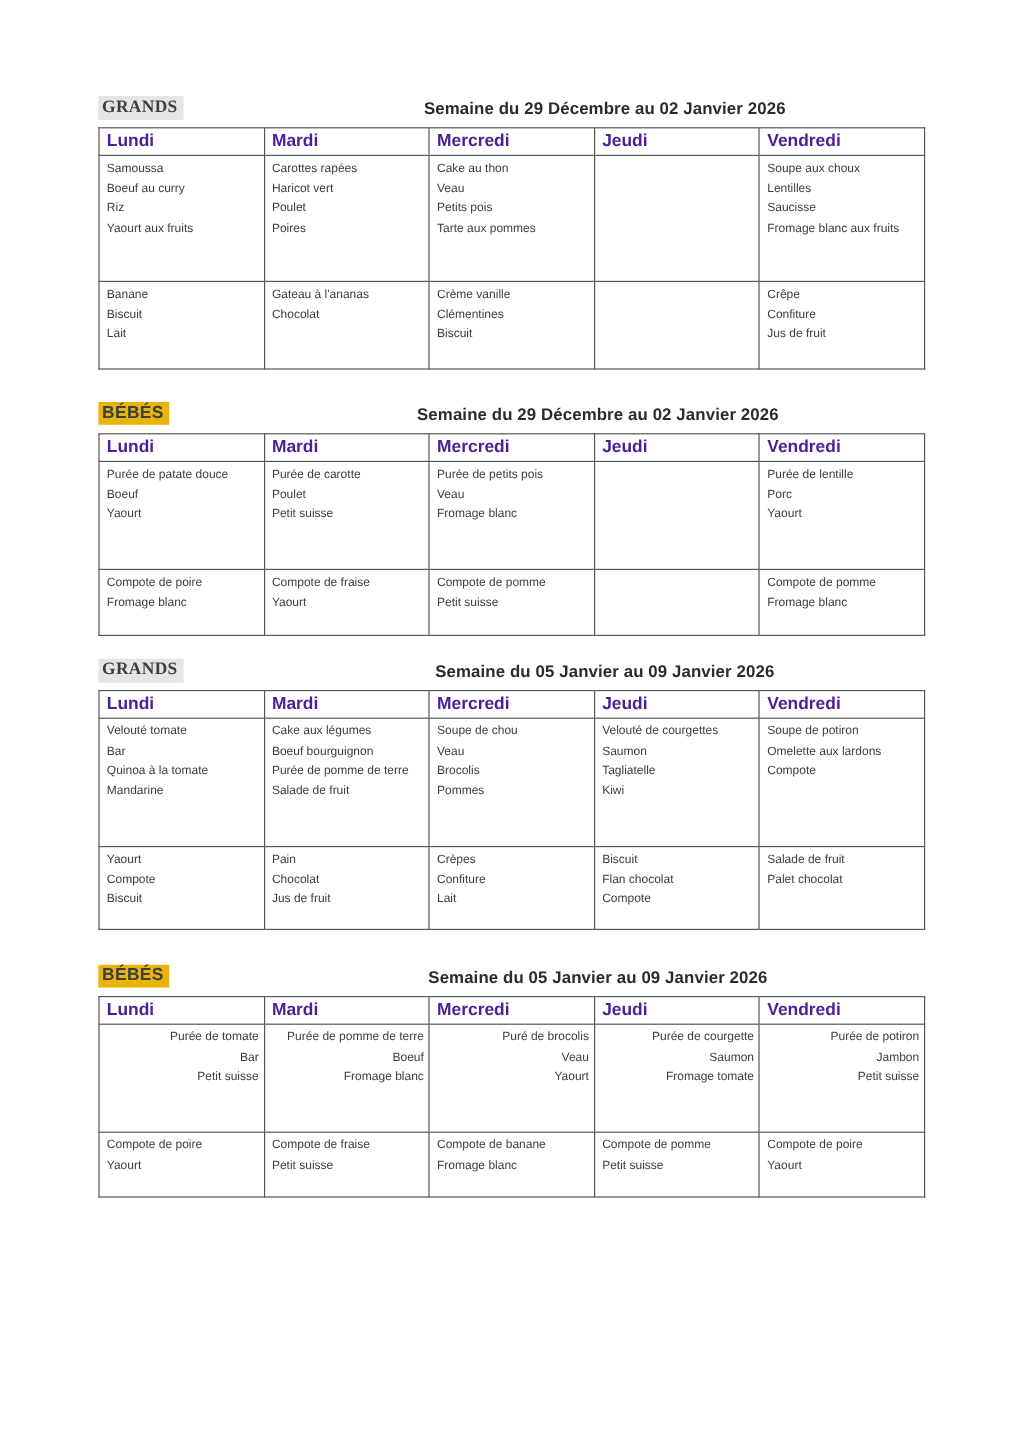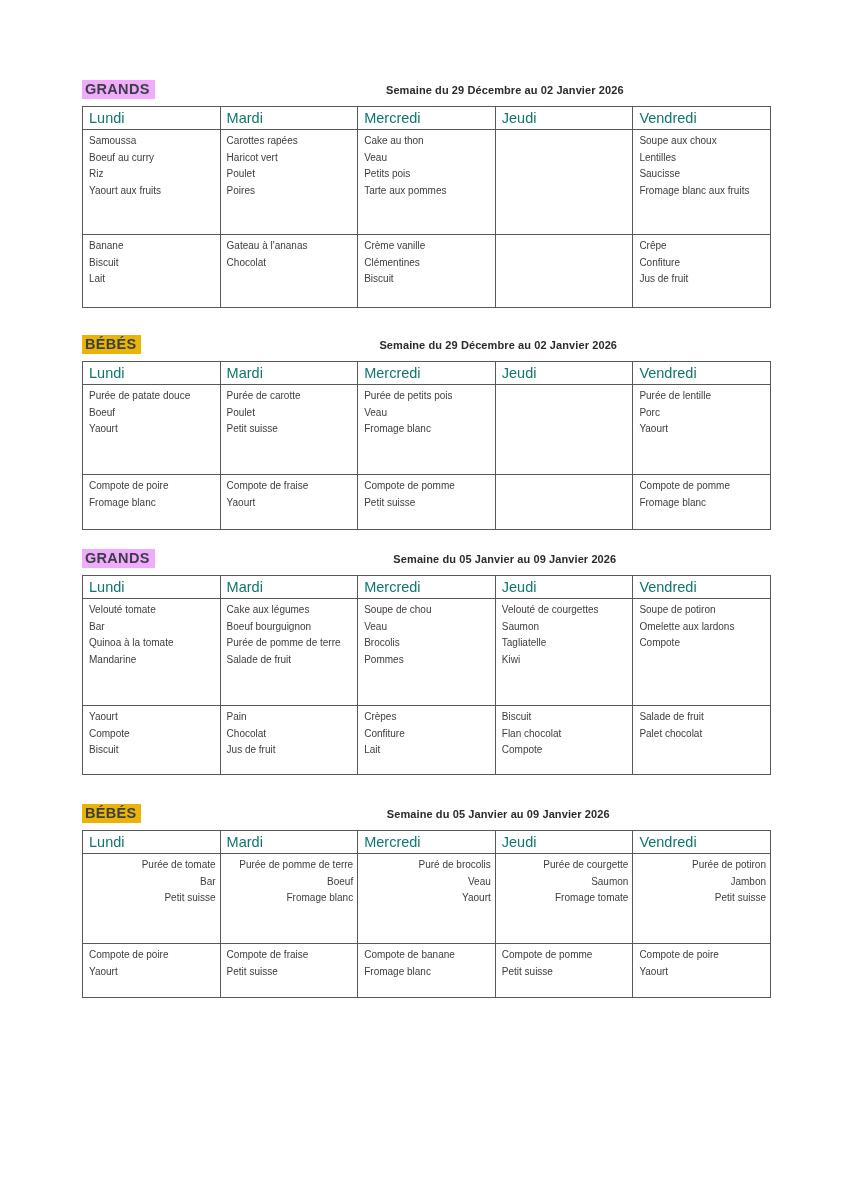--- a/index.html
+++ b/index.html
@@ -33,28 +33,28 @@
     height: 19px;
   }
   .tag {
     font-weight: bold;
     font-size: 14.5px;
     color: #3a3f44;
     padding: 1px 5px 2px 3px;
     letter-spacing: 0.3px;
     white-space: nowrap;
   }
-  .tag-grands { background: #f0abfc; }
+  .tag-grands { background: #e5e5e5; font-family: Liberation Serif, serif; }
   .tag-bebes  { background: #eab308; }
   .week-title {
     flex: 1;
     text-align: center;
     padding-left: 48px;
     font-weight: bold;
-    font-size: 11px;
+    font-size: 14px;
     color: #2b2b2b;
     letter-spacing: 0.1px;
     margin-left: 36px;
   }
 
   table.menu-table {
     width: 689px;
     border-collapse: collapse;
     table-layout: fixed;
   }
@@ -62,22 +62,22 @@
   table.menu-table td {
     border: 1px solid #585858;
     vertical-align: top;
     text-align: left;
     padding: 3px 4px 3px 6px;
     font-size: 10px;
     line-height: 16.5px;
     overflow: hidden;
   }
   table.menu-table th {
-    font-weight: normal;
-    color: #0f766e;
+    font-weight: bold;
+    color: #4c1d95;
     height: 18px;
     vertical-align: middle;
     padding-top: 2px;
     padding-bottom: 2px;
     font-size: 14.5px;
   }
   table.menu-table td {
     white-space: pre-line;
     color: #3d3d3d;
   }

